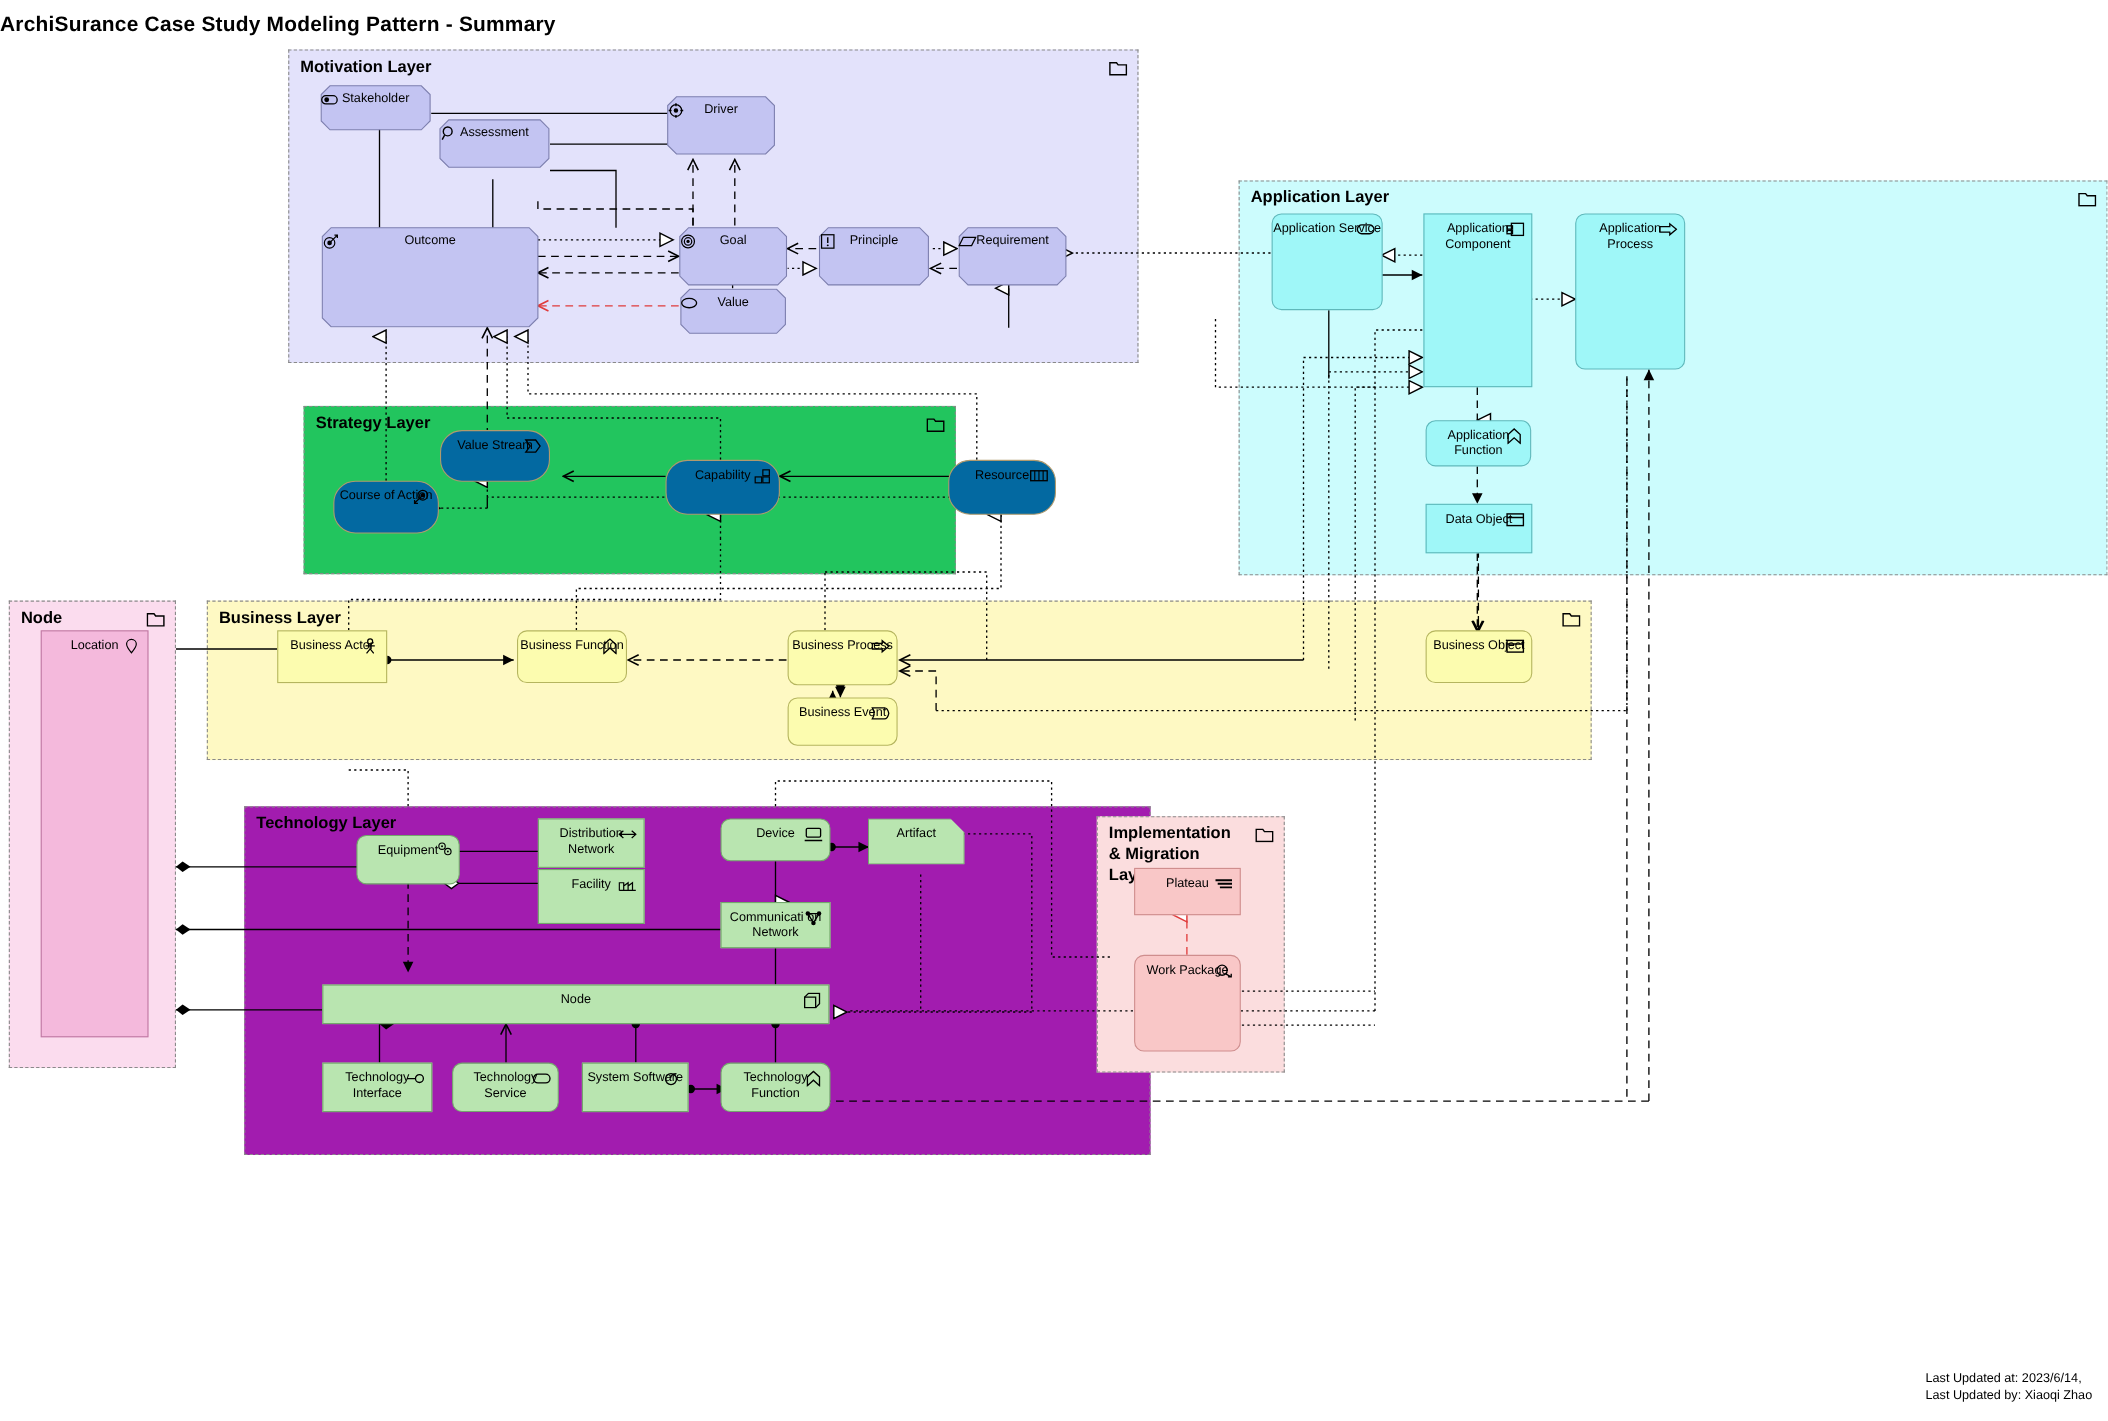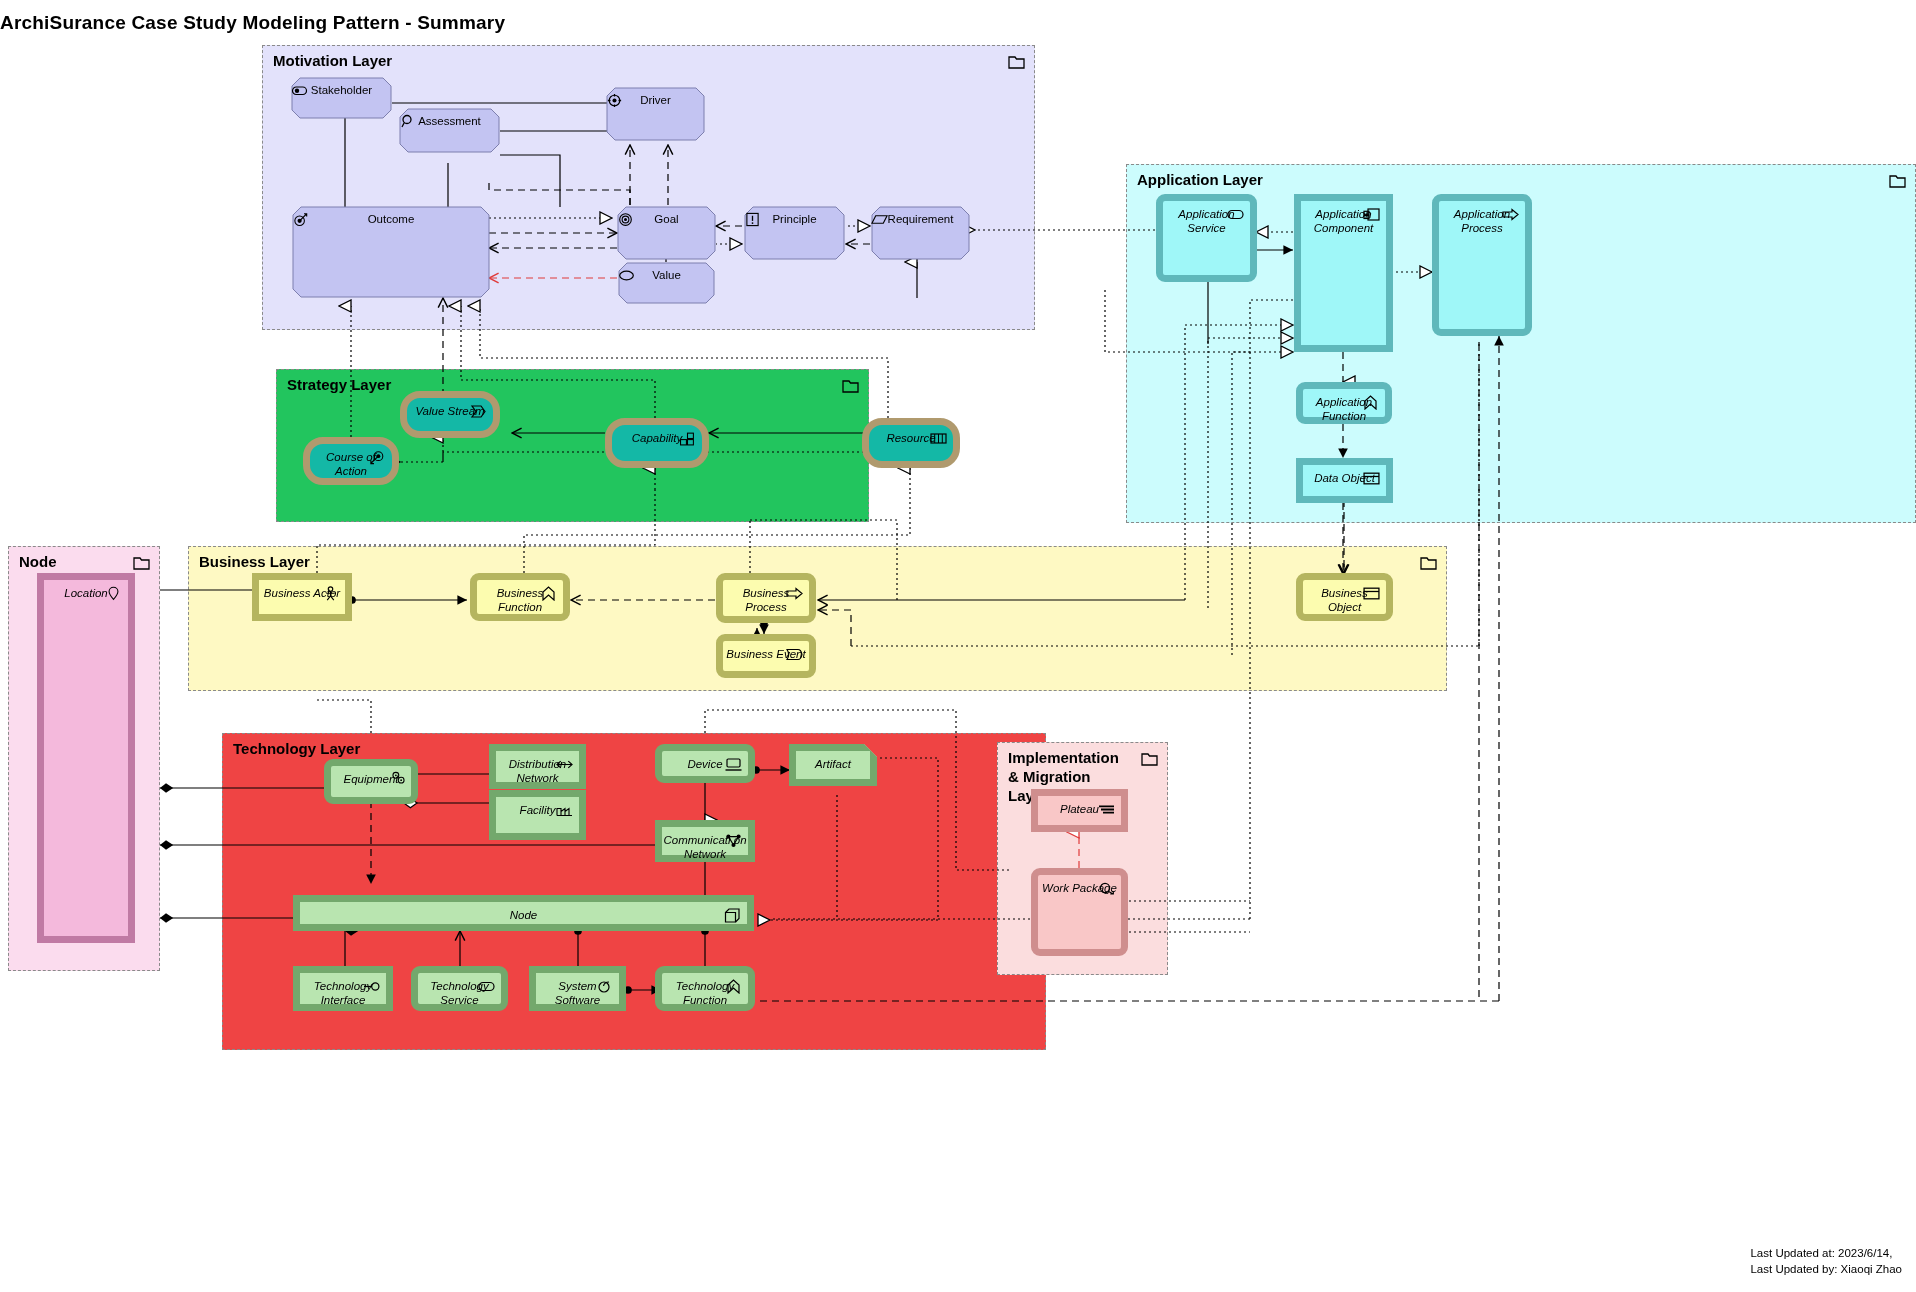--- a/index.html
+++ b/index.html
@@ -14,35 +14,35 @@
   
   .layer{position:absolute;border:1.5px dashed #8a8a8a;box-sizing:border-box;}
   .layer > .layer-title{position:absolute;left:10px;top:6px;font-size:15px;font-weight:bold;color:#000;line-height:1.25;}
   .layer > .folder-icon{position:absolute;right:9px;top:9px;width:17px;height:14px;}
 
   .motivation{left:262px;  top:45px;  width:773px; height:285px; background:#e3e2fb;}
   .application{left:1126px;top:164px; width:790px; height:359px; background:#ccfcfd;}
   .strategy{left:276px;   top:369px; width:593px; height:153px; background:#22c55e;}
   .other{left:8px;        top:546px; width:152px; height:425px; background:#fbdcee;}
   .business{left:188px;   top:546px; width:1259px;height:145px; background:#fef9c3;}
-  .technology{left:222px; top:733px; width:824px; height:317px; background:#ef4444;}
+  .technology{left:222px; top:733px; width:824px; height:317px; background:#a21caf;}
   .impl{left:997px;       top:742px; width:171px; height:233px; background:#fbddde;}
 
   
-  .node{position:absolute;box-sizing:border-box;border:7px solid #0f766e;
+  .node{position:absolute;box-sizing:border-box;border:1px solid #0f766e;
         font-size:11.5px;color:#000;text-align:center;
-        display:flex;align-items:flex-start;justify-content:center;font-style:italic;}
+        display:flex;align-items:flex-start;justify-content:center;}
   .node .lbl{display:block;padding-top:7px;line-height:1.18;pointer-events:none;}
   .node .gi{position:absolute;right:6px;top:6px;width:17px;height:15px;}
   .oct-wrap{position:absolute;}
   .oct-wrap svg{position:absolute;left:0;top:0;}
   .oct-wrap .lbl{position:absolute;left:0;right:0;top:7px;text-align:center;font-size:11.5px;line-height:1.18;}
   .oct-wrap .gi{position:absolute;right:6px;top:6px;width:17px;height:15px;}
 
-  .str{background:#14b8a6;border-color:#b09a6e;border-radius:20px;}
+  .str{background:#0369a1;border-color:#b09a6e;border-radius:20px;}
   .bus{background:#fcfcaf;border-color:#b5b55f;}
   .bus.r{border-radius:9px;}
   .app{background:#9ff7f8;border-color:#5fb8bb;}
   .app.r{border-radius:9px;}
   .tec{background:#b9e5b0;border-color:#73a86c;}
   .tec.r{border-radius:9px;}
   .imp{background:#f9c7c7;border-color:#cf8e8e;}
   .imp.r{border-radius:9px;}
   .oth{background:#f4b9dc;border-color:#c07aa4;}
 

